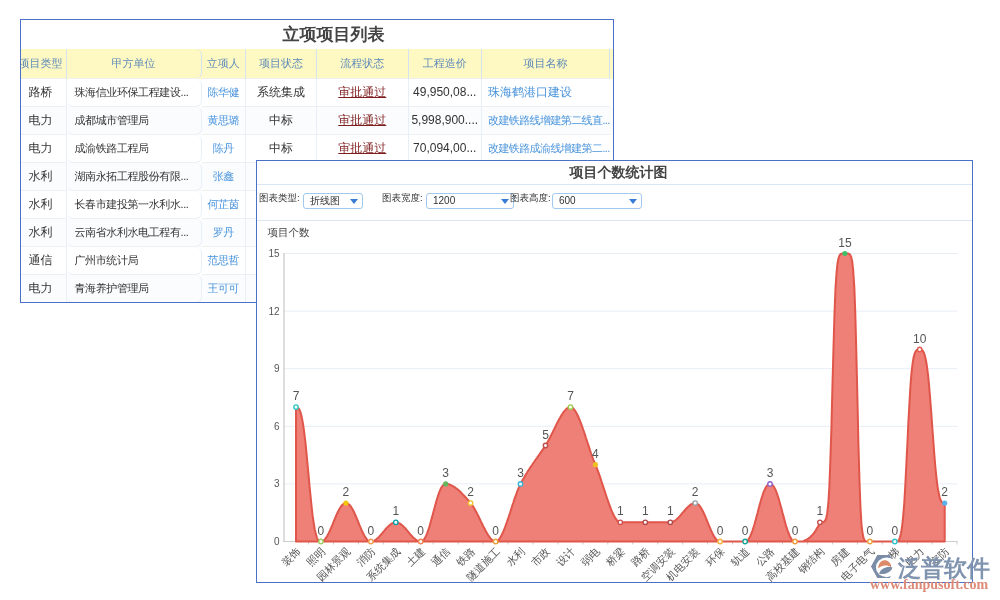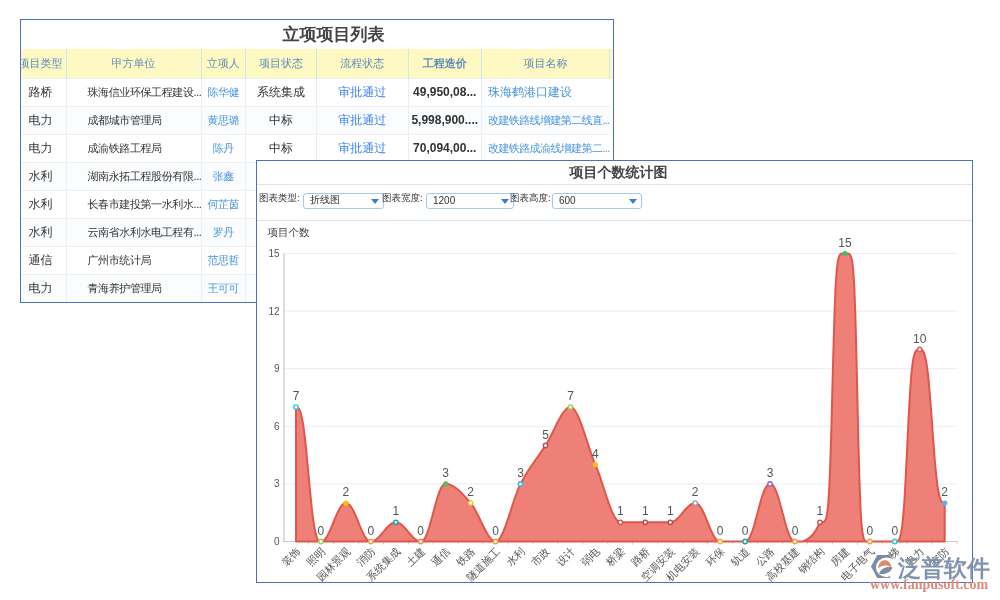--- a/index.html
+++ b/index.html
@@ -6,28 +6,28 @@
 .panel { position:absolute; background:#fff; border:1.5px solid #4a70c8; }
 
 #tpanel { left:19.5px; top:18.5px; width:594px; height:284px; z-index:1; overflow:hidden; }
 #ttitle { height:29.5px; line-height:29px; text-align:center; font-size:17px; font-weight:bold; color:#444; text-indent:34px; white-space:nowrap; }
 .thead { display:flex; background:#fef9c3; height:29.5px; }
 .thead .td { color:#5e8ab8; border-right:1px solid #d3e3f2; font-size:11px; }
 .thead .c0 > span { margin-left:-5px; }
 .tr { display:flex; height:28px; }
 .r1 { background:#fafcfe; }
 .td { flex:none; display:flex; align-items:center; justify-content:center; font-size:12px; color:#333; border-right:1px solid #e9eff6; border-bottom:1px solid #efefef; white-space:nowrap; overflow:hidden; }
-.c0 { width:46px; } .c1 { width:135px; } .c2 { width:44.5px; } .c3 { width:71px; } .c4 { width:91.5px; } .c5 { width:73.5px;font-weight:bold; } .c6 { width:128px; border-right:none; }
+.c0 { width:46px; } .c1 { width:135px;border-radius:6px; } .c2 { width:44.5px; } .c3 { width:71px; } .c4 { width:91.5px; } .c5 { width:73.5px; } .c6 { width:128px; border-right:none; }
 .blue { color:#4a94dc; }
 .lng { font-size:11px; letter-spacing:-0.6px; }
 .tr .c0 { justify-content:flex-start; padding-left:8px; }
-.tr .c1 { justify-content:flex-start; padding-left:21px; font-size:11px; letter-spacing:-0.4px; }
+.tr .c1 { justify-content:flex-start; padding-left:8px; font-size:11px; letter-spacing:-0.4px; }
 .tr .c2 { font-size:11px; letter-spacing:-0.5px; }
 .tr .c6 { justify-content:flex-start; padding-left:6px; }
-.green { color:#3b82f6; }
+.green { color:#7f1d1d; text-decoration:underline; }
 
 #cpanel { left:256px; top:160px; width:717px; height:423px; z-index:2; }
 #ctitle { height:23.5px; line-height:23px; text-align:center; font-size:14px; text-indent:8px; font-weight:bold; color:#444; border-bottom:1px solid #d9e7f5; }
 #toolbar { position:relative; height:36px; border-bottom:1px solid #d9e7f5; font-size:9.5px; color:#333; }
 .tlabel { position:absolute; top:7px; }
 .sel { position:absolute; top:8px; height:16px; border:1px solid #a2c9f0; border-radius:3px; background:#fff; font-size:10px; color:#333; line-height:14px; padding-left:6px; }
 .sel:after { content:""; position:absolute; right:4px; top:5px; width:0; height:0; border-left:4.5px solid transparent; border-right:4.5px solid transparent; border-top:5px solid #3a7bd5; }
 #chartsvg { position:absolute; left:0; top:60px; overflow:visible; }
 .vl { font-size:12px; fill:#555; font-family:"Liberation Sans",sans-serif; }
 .xl { font-size:10.5px; fill:#555; font-family:"Liberation Sans",sans-serif; }
@@ -122,21 +122,21 @@
       <div class="td c4 green">审批通过</div>
       <div class="td c5 ">9,100,000...</div>
       <div class="td c6 blue">青海电网改造...</div>
     </div>
 </div>
 
 <div class="panel" id="cpanel">
   <div id="ctitle">项目个数统计图</div>
   <div id="toolbar">
     <span class="tlabel" style="left:2px;">图表类型:</span>
-    <span class="sel" style="left:46px; width:81px;font-family:Liberation Mono, monospace;">折线图</span>
+    <span class="sel" style="left:46px; width:60px;">折线图</span>
     <span class="tlabel" style="left:125px;">图表宽度:</span>
     <span class="sel" style="left:169px; width:88px;">1200</span>
     <span class="tlabel" style="left:253px;">图表高度:</span>
     <span class="sel" style="left:295px; width:90px;">600</span>
   </div>
   <svg id="chartsvg" width="714" height="360" viewBox="257.5 221.5 714 360">
     <text x="268" y="236" class="yl" style="fill:#444;font-size:10.5px;">项目个数</text>
     <g stroke="#e8edf5" stroke-width="1">
       <line x1="284.5" y1="484.4" x2="958" y2="484.4"></line>
       <line x1="284.5" y1="426.8" x2="958" y2="426.8"></line>

